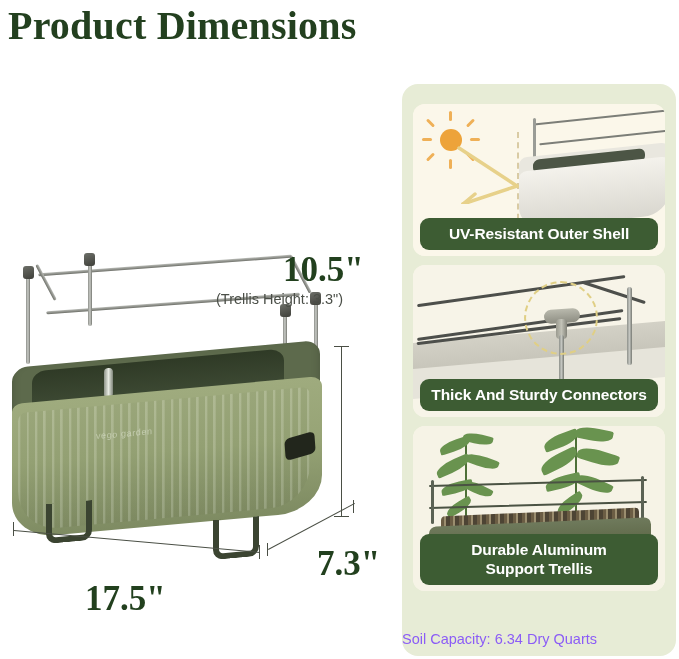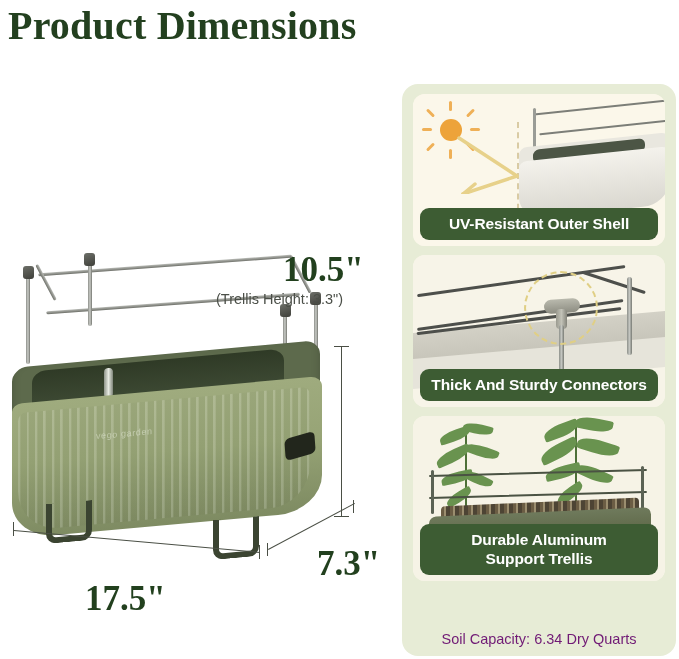--- a/index.html
+++ b/index.html
@@ -134,21 +134,21 @@
     border-radius: 4px; transform: skewY(-5deg);
   }
   .reservoir-lid {
     position: absolute; left: 110px; top: 144px; width: 80px; height: 15px;
     background: #6a7658; border-radius: 10px; transform: skewY(-5.2deg);
   }
 
   
   .right-panel {
     position: absolute; left: 402px; top: 84px; width: 274px; height: 572px;
-    background: #e7ecd6; border-radius: 16px; padding: 10px 11px;
+    background: #e7ecd6; border-radius: 16px; padding: 20px 11px;
   }
   .card {
     position: relative; background: #fbf7eb; border-radius: 12px;
     overflow: hidden; margin-bottom: 9px;
   }
   .card-media { position: relative; width: 100%; overflow: hidden; }
   .card-label {
     position: absolute; left: 7px; right: 7px; bottom: 6px;
     background: #3d5c33; border-radius: 9px;
     color: #fff; font-size: 15.5px; font-weight: 700;
@@ -229,21 +229,21 @@
     background: linear-gradient(180deg,#d3d1c6,#bfbdb2);
     transform: skewY(-5deg); transform-origin: 0 0;
   }
   .c3-ground2 {
     position: absolute; left: 0; top: 104px; width: 100%; height: 30px;
     background: #e6e4da; transform: skewY(-5deg); transform-origin: 0 0;
   }
 
   .capacity {
     position: absolute; left: 0; right: 0; bottom: 6px;
-    text-align: center; color: #701a75;
+    color: #8b5cf6;
     font-size: 14.5px; line-height: 1.45;
   }
 </style>
 </head>
 <body>
 
 <div class="page">
 
   <div class="page-title">Product Dimensions</div>
 

